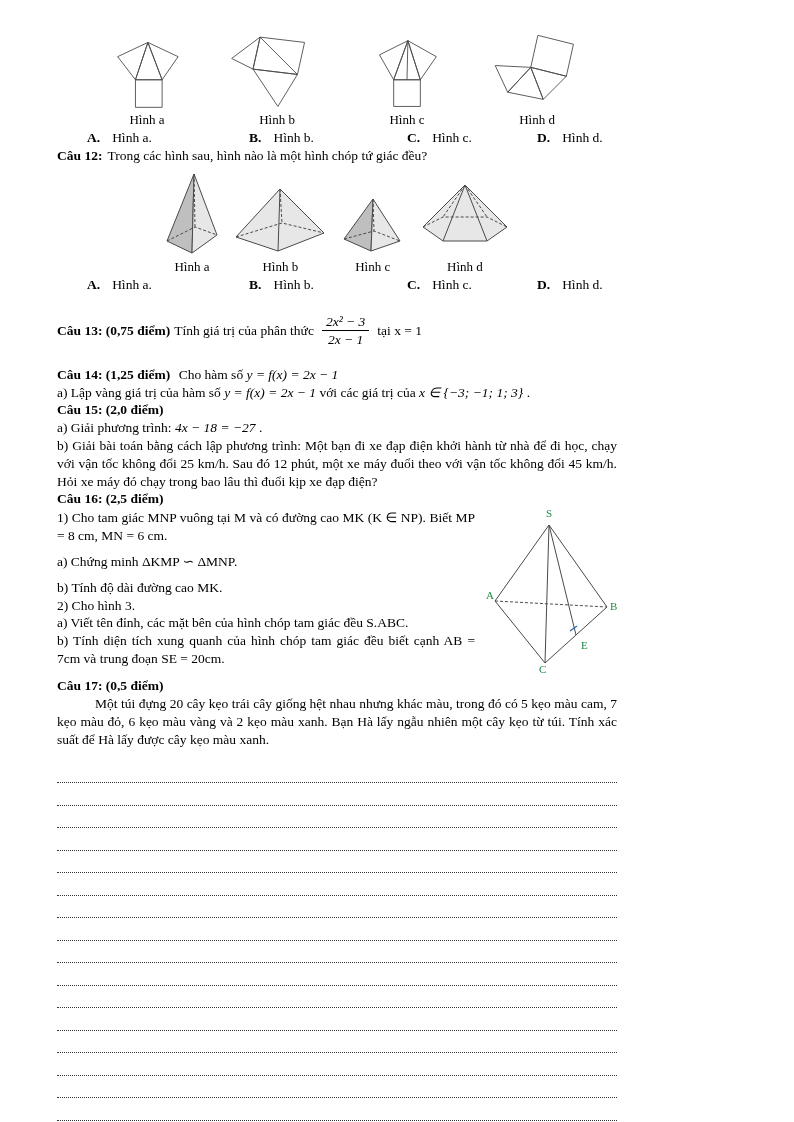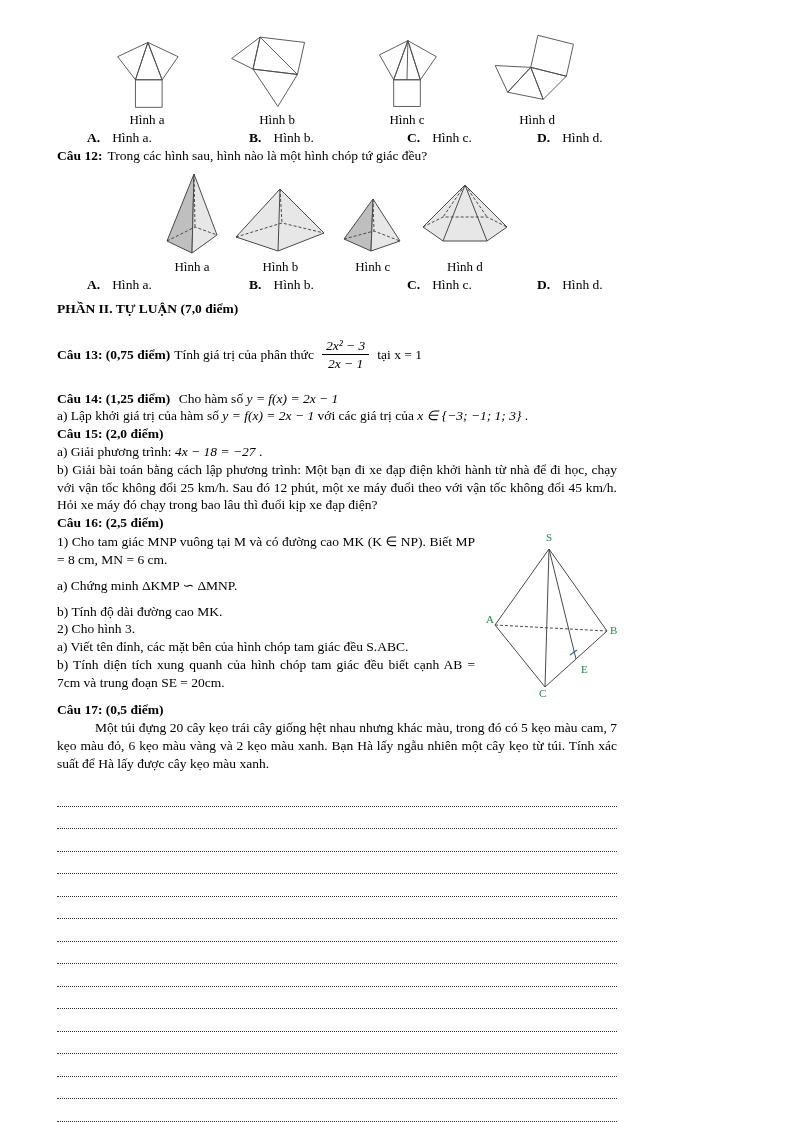--- a/index.html
+++ b/index.html
@@ -164,39 +164,38 @@
     </div>
   </div>
 
   <div class="opt-row">
     <span class="opt"><b>A.</b><span class="opt-text">Hình a.</span></span>
     <span class="opt"><b>B.</b><span class="opt-text">Hình b.</span></span>
     <span class="opt"><b>C.</b><span class="opt-text">Hình c.</span></span>
     <span class="opt"><b>D.</b><span class="opt-text">Hình d.</span></span>
   </div>
 
-  <p class="part-title">PHẦN II. TỰ LUẬN (7,0 điểm)</p>
 
   <div class="q13-line">
     <b>Câu 13: (0,75 điểm)</b>
     <span>Tính giá trị của phân thức</span>
     <span class="frac math">
       <span class="num">2x² − 3</span>
       <span class="den">2x − 1</span>
     </span>
     <span>tại x = 1</span>
   </div>
 
   <p class="line">
     <b class="qlabel">Câu 14: (1,25 điểm)</b>
     <span>Cho hàm số</span>
     <span class="math">y = f(x) = 2x − 1</span>
   </p>
   <p class="line">
-    <span>a)  Lập khởi giá trị của hàm số</span>
+    <span>a)  Lập vàng giá trị của hàm số</span>
     <span class="math">y = f(x) = 2x − 1</span>
     <span>với các giá trị của</span>
     <span class="math">x ∈ {−3; −1; 1; 3}</span>
     <span>.</span>
   </p>
 
   <p class="line"><b>Câu 15: (2,0 điểm)</b></p>
   <p class="line">
     <span>a) Giải phương trình:</span>
     <span class="math">4x − 18 = −27</span>

